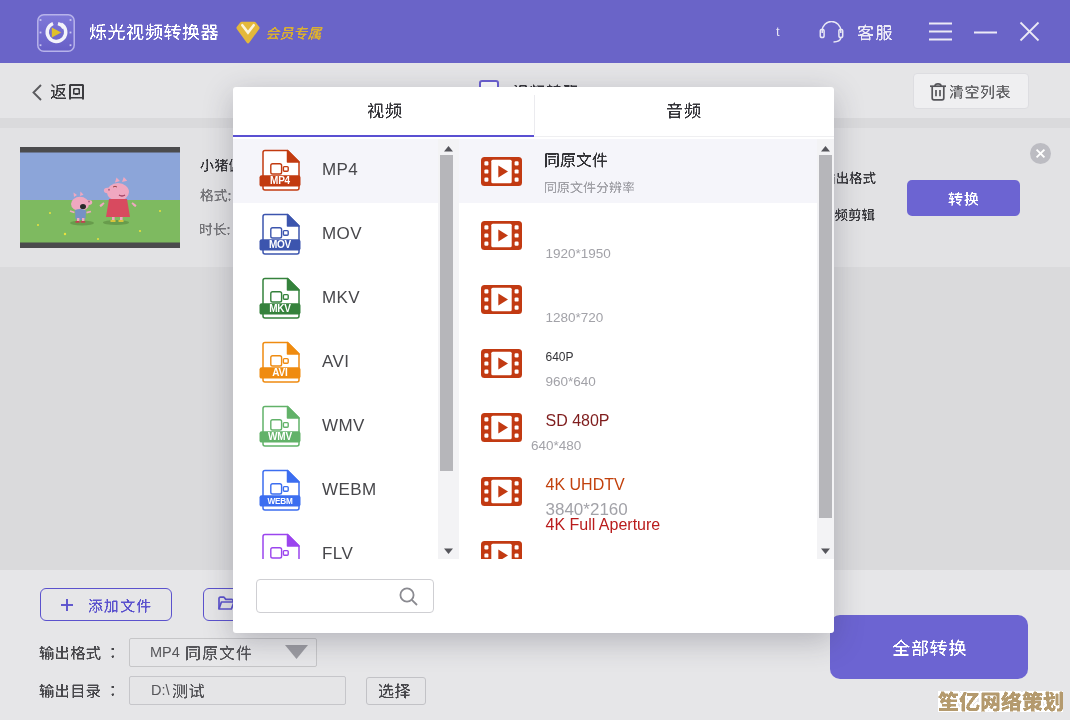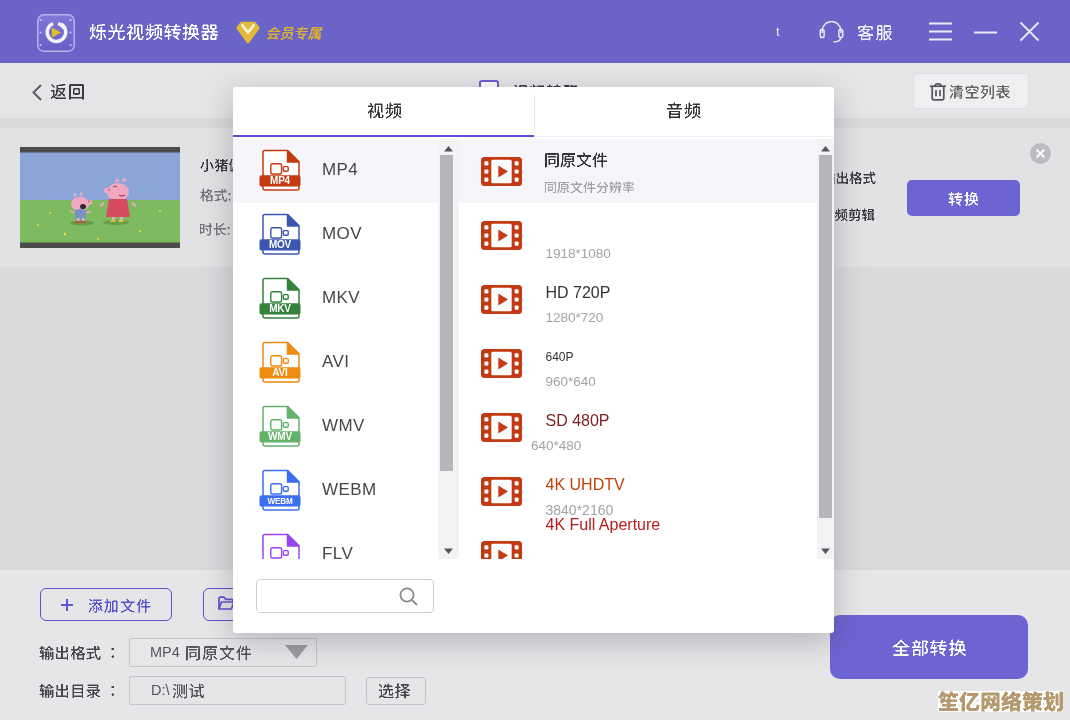--- a/index.html
+++ b/index.html
@@ -238,33 +238,32 @@
 <rect width="41" height="29" rx="3.5" fill="#c23a12"></rect>
 <rect x="10.3" y="2.8" width="20.4" height="23.4" rx="1.5" fill="#fff"></rect>
 <rect x="3.4" y="4.3" width="4" height="4.2" rx="1.2" fill="#fff"></rect>
         <rect x="3.4" y="12.4" width="4" height="4.2" rx="1.2" fill="#fff"></rect>
         <rect x="3.4" y="20.5" width="4" height="4.2" rx="1.2" fill="#fff"></rect>
         <rect x="33.6" y="4.3" width="4" height="4.2" rx="1.2" fill="#fff"></rect>
         <rect x="33.6" y="12.4" width="4" height="4.2" rx="1.2" fill="#fff"></rect>
         <rect x="33.6" y="20.5" width="4" height="4.2" rx="1.2" fill="#fff"></rect>
 <path d="M 17.3 8.6 L 17.3 20.4 L 27 14.5 Z" fill="#c23a12"></path>
 </svg></div>
-    <div style="position:absolute;left:312.5px;top:106px;width:220px;height:18px;font-size:13.5px;color:#a2a2a8;line-height:18px">1918*1080</div>
+    <div style="position:absolute;left:312.5px;top:106px;width:220px;height:18px;font-size:13.5px;color:#a2a2a8;line-height:18px">1920*1950</div>
     <div style="position:absolute;left:248px;top:145.5px;width:41px;height:29px;"><svg width="41" height="29" viewBox="0 0 41 29">
 <rect width="41" height="29" rx="3.5" fill="#c23a12"></rect>
 <rect x="10.3" y="2.8" width="20.4" height="23.4" rx="1.5" fill="#fff"></rect>
 <rect x="3.4" y="4.3" width="4" height="4.2" rx="1.2" fill="#fff"></rect>
         <rect x="3.4" y="12.4" width="4" height="4.2" rx="1.2" fill="#fff"></rect>
         <rect x="3.4" y="20.5" width="4" height="4.2" rx="1.2" fill="#fff"></rect>
         <rect x="33.6" y="4.3" width="4" height="4.2" rx="1.2" fill="#fff"></rect>
         <rect x="33.6" y="12.4" width="4" height="4.2" rx="1.2" fill="#fff"></rect>
         <rect x="33.6" y="20.5" width="4" height="4.2" rx="1.2" fill="#fff"></rect>
 <path d="M 17.3 8.6 L 17.3 20.4 L 27 14.5 Z" fill="#c23a12"></path>
 </svg></div>
-    <div style="position:absolute;left:312.5px;top:143.5px;width:220px;height:20px;font-size:16px;color:#333337;line-height:20px">HD 720P</div>
     <div style="position:absolute;left:312.5px;top:170px;width:220px;height:18px;font-size:13.5px;color:#a2a2a8;line-height:18px">1280*720</div>
     <div style="position:absolute;left:248px;top:209.5px;width:41px;height:29px;"><svg width="41" height="29" viewBox="0 0 41 29">
 <rect width="41" height="29" rx="3.5" fill="#c23a12"></rect>
 <rect x="10.3" y="2.8" width="20.4" height="23.4" rx="1.5" fill="#fff"></rect>
 <rect x="3.4" y="4.3" width="4" height="4.2" rx="1.2" fill="#fff"></rect>
         <rect x="3.4" y="12.4" width="4" height="4.2" rx="1.2" fill="#fff"></rect>
         <rect x="3.4" y="20.5" width="4" height="4.2" rx="1.2" fill="#fff"></rect>
         <rect x="33.6" y="4.3" width="4" height="4.2" rx="1.2" fill="#fff"></rect>
         <rect x="33.6" y="12.4" width="4" height="4.2" rx="1.2" fill="#fff"></rect>
         <rect x="33.6" y="20.5" width="4" height="4.2" rx="1.2" fill="#fff"></rect>
@@ -290,21 +289,21 @@
 <rect x="10.3" y="2.8" width="20.4" height="23.4" rx="1.5" fill="#fff"></rect>
 <rect x="3.4" y="4.3" width="4" height="4.2" rx="1.2" fill="#fff"></rect>
         <rect x="3.4" y="12.4" width="4" height="4.2" rx="1.2" fill="#fff"></rect>
         <rect x="3.4" y="20.5" width="4" height="4.2" rx="1.2" fill="#fff"></rect>
         <rect x="33.6" y="4.3" width="4" height="4.2" rx="1.2" fill="#fff"></rect>
         <rect x="33.6" y="12.4" width="4" height="4.2" rx="1.2" fill="#fff"></rect>
         <rect x="33.6" y="20.5" width="4" height="4.2" rx="1.2" fill="#fff"></rect>
 <path d="M 17.3 8.6 L 17.3 20.4 L 27 14.5 Z" fill="#c23a12"></path>
 </svg></div>
     <div style="position:absolute;left:312.5px;top:335.5px;width:220px;height:20px;font-size:16px;color:#c2410c;line-height:20px">4K UHDTV</div>
-    <div style="position:absolute;left:312.5px;top:362px;width:220px;height:18px;font-size:14px;color:#a2a2a8;line-height:18px">3840*2160</div>
+    <div style="position:absolute;left:312.5px;top:362px;width:220px;height:18px;font-size:17px;color:#a2a2a8;line-height:18px">3840*2160</div>
     <div style="position:absolute;left:248px;top:401.5px;width:41px;height:29px;"><svg width="41" height="29" viewBox="0 0 41 29">
 <rect width="41" height="29" rx="3.5" fill="#c23a12"></rect>
 <rect x="10.3" y="2.8" width="20.4" height="23.4" rx="1.5" fill="#fff"></rect>
 <rect x="3.4" y="4.3" width="4" height="4.2" rx="1.2" fill="#fff"></rect>
         <rect x="3.4" y="12.4" width="4" height="4.2" rx="1.2" fill="#fff"></rect>
         <rect x="3.4" y="20.5" width="4" height="4.2" rx="1.2" fill="#fff"></rect>
         <rect x="33.6" y="4.3" width="4" height="4.2" rx="1.2" fill="#fff"></rect>
         <rect x="33.6" y="12.4" width="4" height="4.2" rx="1.2" fill="#fff"></rect>
         <rect x="33.6" y="20.5" width="4" height="4.2" rx="1.2" fill="#fff"></rect>
 <path d="M 17.3 8.6 L 17.3 20.4 L 27 14.5 Z" fill="#c23a12"></path>

